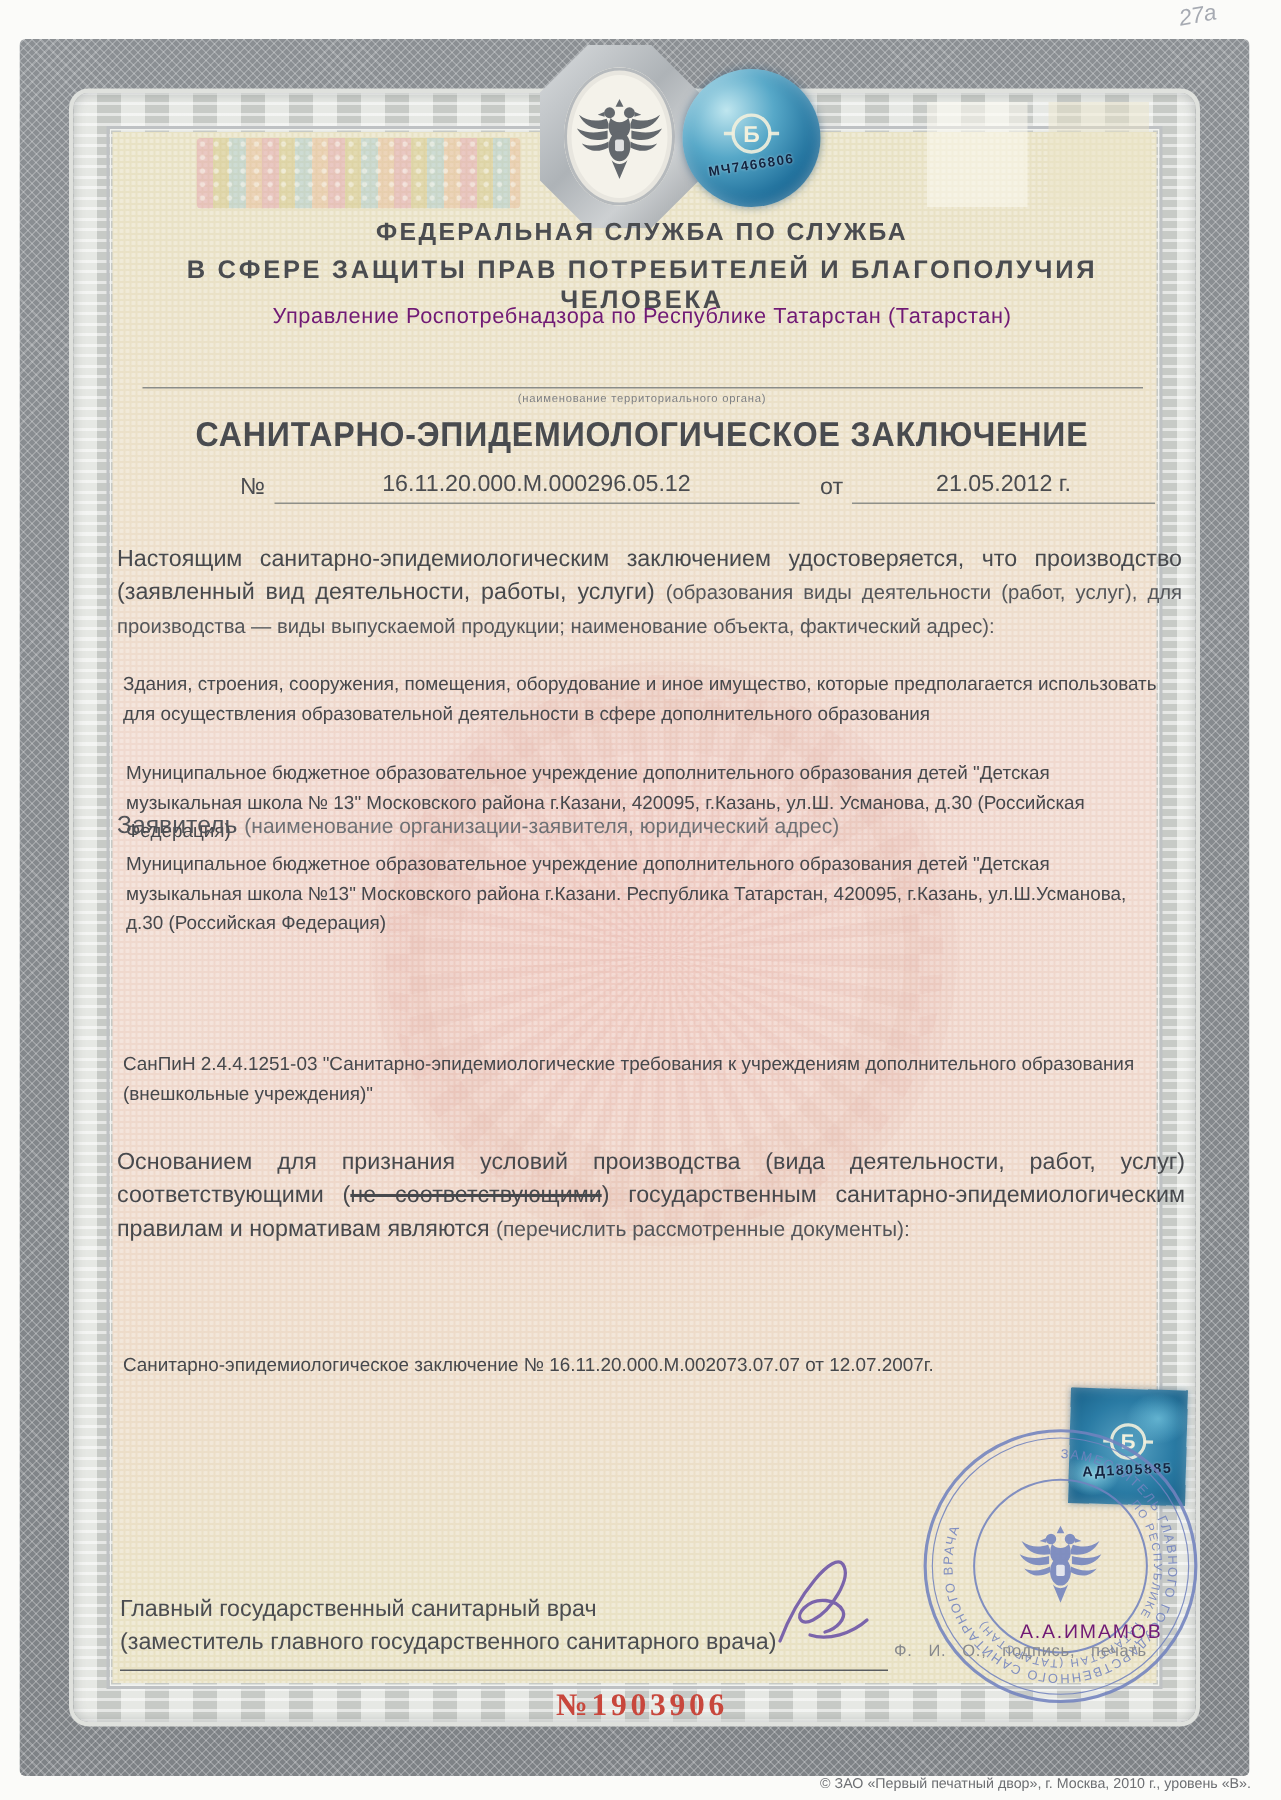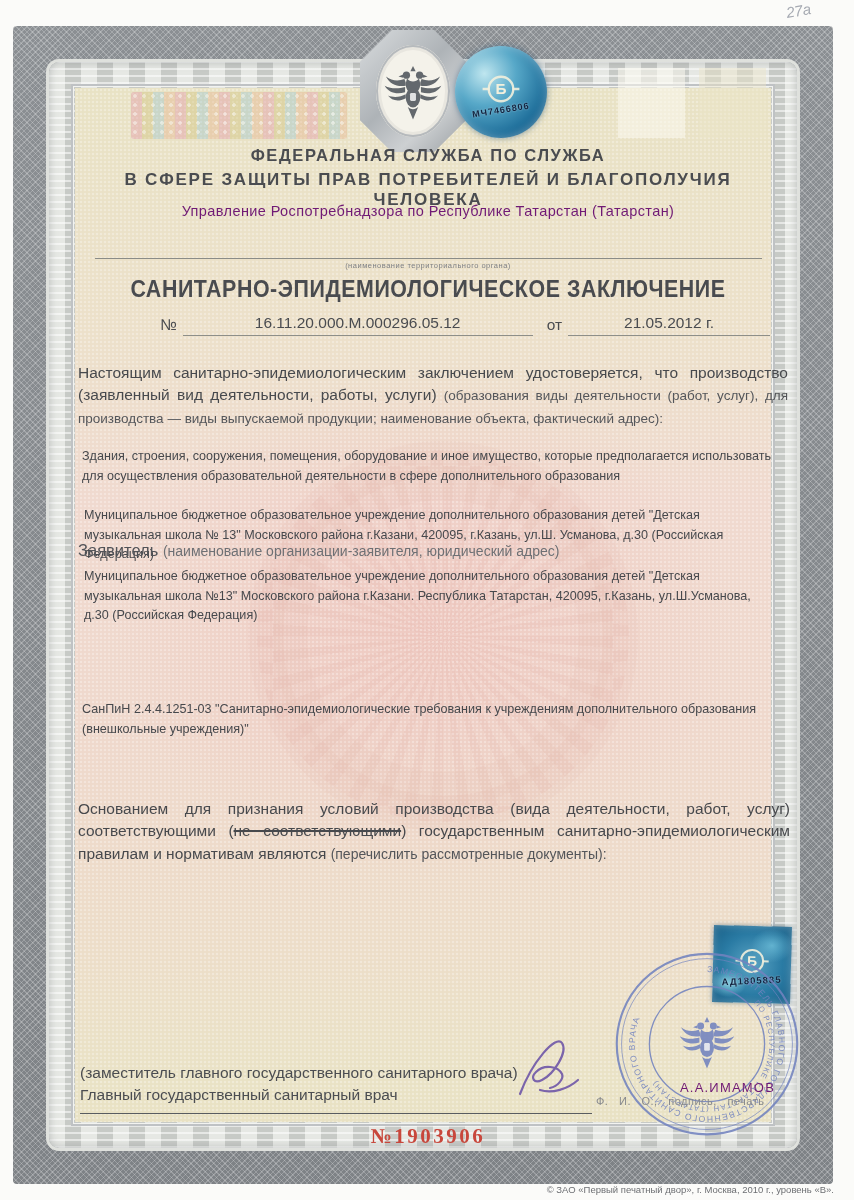--- a/index.html
+++ b/index.html
@@ -178,23 +178,24 @@
 
     <div class="abs small-fill" style="left:84px;top:506px;width:694px;">Муниципальное бюджетное образовательное учреждение дополнительного образования детей "Детская музыкальная школа № 13" Московского района г.Казани, 420095, г.Казань, ул.Ш. Усманова, д.30 (Российская Федерация)</div>
 
     <div class="abs applicant" style="left:78px;top:541px;width:710px;">
       <span>Заявитель </span><span class="cap2">(наименование организации-заявителя, юридический адрес)</span>
     </div>
     <div class="abs small-fill" style="left:84px;top:567px;width:694px;">Муниципальное бюджетное образовательное учреждение дополнительного образования детей "Детская музыкальная школа №13" Московского района г.Казани. Республика Татарстан, 420095, г.Казань, ул.Ш.Усманова, д.30 (Российская Федерация)</div>
 
     <div class="abs small-fill" style="left:82px;top:700px;width:700px;">СанПиН 2.4.4.1251-03 "Санитарно-эпидемиологические требования к учреждениям дополнительного образования (внешкольные учреждения)"</div>
 
-    <div class="abs para" style="left:78px;top:798px;width:712px;">
+    <div class="abs para" style="left:78px;top:764px;width:712px;">
       <span>Основанием для признания условий производства (вида деятельности, работ, услуг) соответствующими </span><span>(</span><span class="strike">не соответствующими</span><span>) </span><span>государственным санитарно-эпидемиологическим правилам и нормативам являются </span><span class="cap" style="font-size:14px;">(перечислить рассмотренные документы):</span>
     </div>
+    <div class="abs small-fill" style="left:82px;top:901px;width:700px;">Санитарно-эпидемиологическое заключение № 16.11.20.000.М.002073.07.07 от 12.07.2007г.</div>
 
     <div class="abs holo-square" style="left:713px;top:926px;">
       <svg width="42" height="36" viewBox="0 0 60 52">
         <circle cx="30" cy="26" r="16" fill="none" stroke="#f2f0dd" stroke-width="3" opacity=".9"></circle>
         <path d="M6 26 h9 M45 26 h9" stroke="#f2f0dd" stroke-width="3" opacity=".9"></path>
         <text x="30" y="33" font-size="20" font-weight="bold" fill="#f2f0dd" text-anchor="middle">Б</text>
       </svg>
       <div class="holo-serial">АД1805885</div>
     </div>
 
@@ -216,22 +217,22 @@
     </svg>
 
     <svg class="abs sig" style="left:512px;top:1028px;" width="82" height="78" viewBox="0 0 82 78">
       <g fill="none" stroke="#6f57a8" stroke-width="2.2" stroke-linecap="round">
         <path d="M8 66 C20 34 44 6 50 15 C56 24 42 46 30 52 C22 56 18 50 24 44 C32 36 46 38 50 46 C52 51 46 58 38 60"></path>
         <path d="M28 62 C40 66 56 61 66 52"></path>
       </g>
     </svg>
 
     <div class="abs doctor" style="left:80px;top:1062px;width:512px;">
+      <div>Главный государственный санитарный врач</div>
       <div>(заместитель главного государственного санитарного врача)</div>
-      <div>Главный государственный санитарный врач</div>
     </div>
     <div class="abs signed-name" style="left:680px;top:1080px;">А.А.ИМАМОВ</div>
     <div class="abs sign-caption" style="left:596px;top:1095px;width:210px;">Ф. И. О.,  подпись,  печать</div>
 
     <div class="abs ctr red-number" style="top:1124px;">№1903906</div>
 
     <div class="abs credit" style="left:400px;top:1184px;width:434px;">© ЗАО «Первый печатный двор»,  г. Москва,  2010 г.,  уровень «В».</div>
   </div>
 </div>
 

